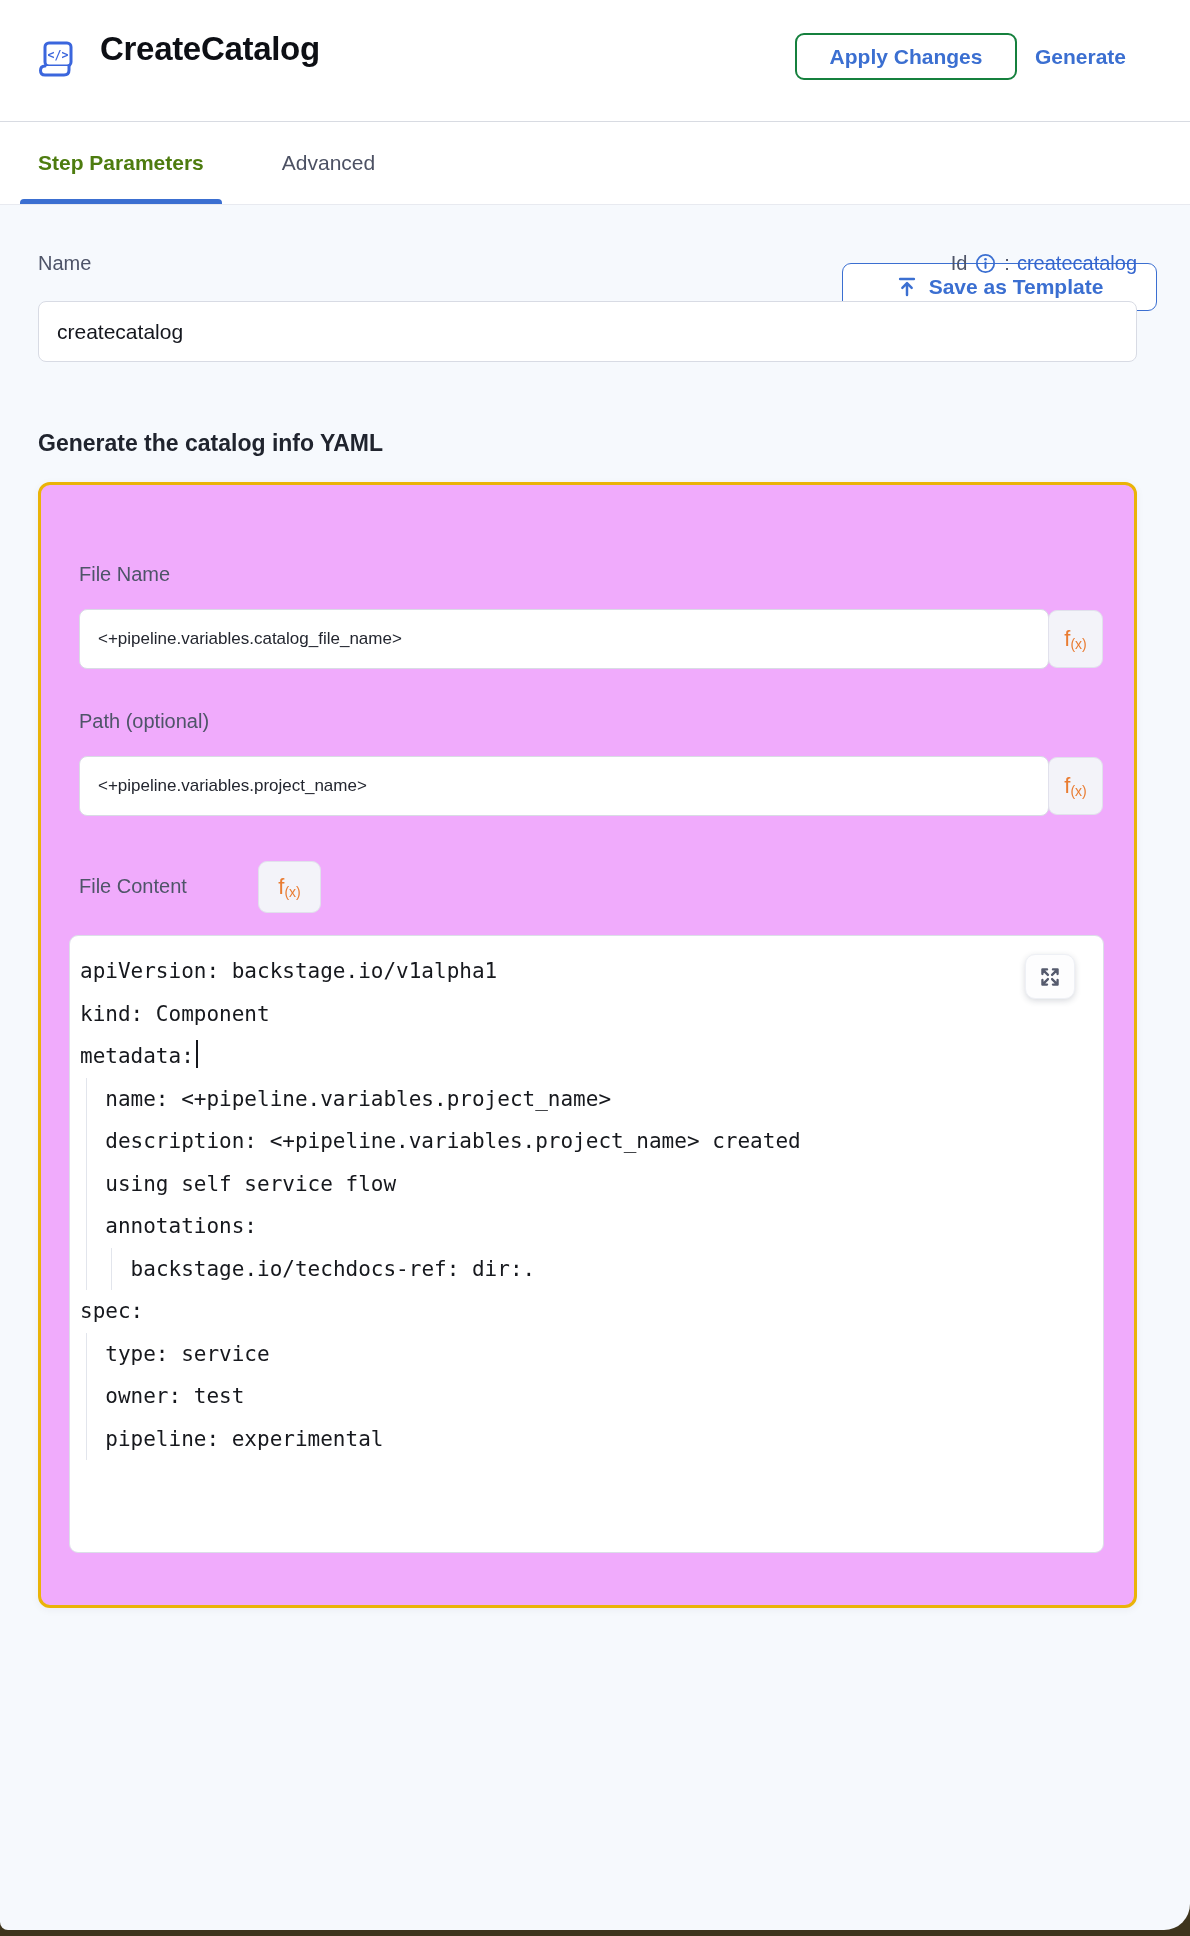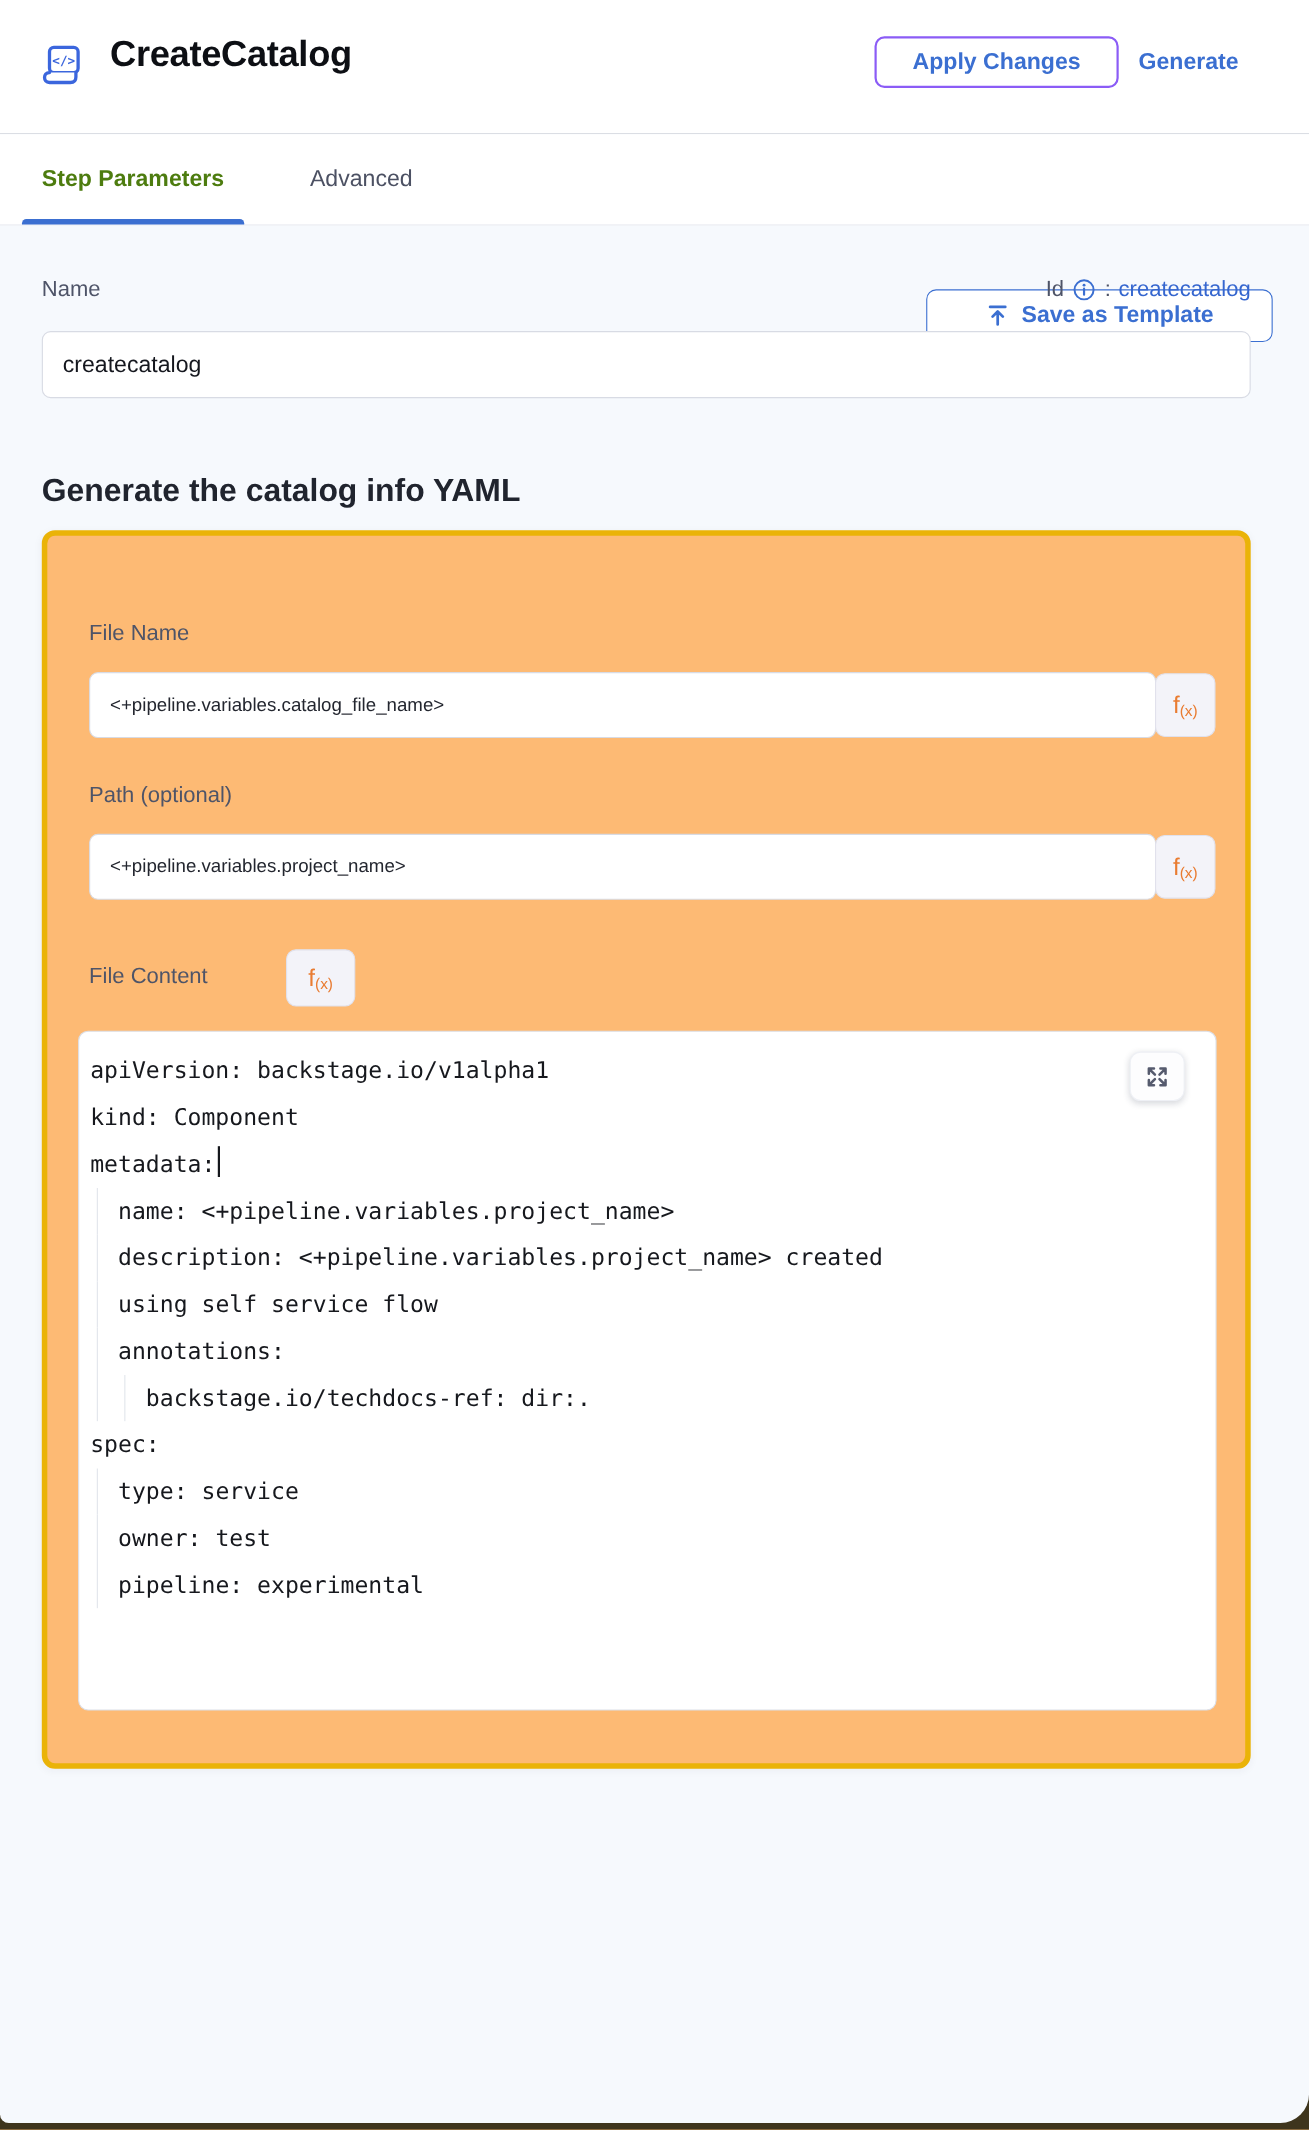--- a/index.html
+++ b/index.html
@@ -9,21 +9,21 @@
   .panel { position:absolute; top:0; left:0; width:1190px; height:1930px;
            background:#f6f9fd; border-radius:0 0 26px 8px; overflow:hidden; }
 
   
   .header { position:absolute; top:0; left:0; width:100%; height:122px; background:#ffffff;
             border-bottom:1px solid #d8dbe2; }
   .hdr-icon { position:absolute; left:38px; top:40px; width:40px; height:40px; }
   .hdr-title { position:absolute; left:100px; top:30px; font-size:33px; font-weight:700;
                color:#0d0f14; letter-spacing:-0.3px; }
   .btn-apply { position:absolute; left:795px; top:33px; width:222px; height:47px;
-               border:2px solid #8b5cf6; border-radius:9px; background:#ffffff;
+               border:2px solid #15803d; border-radius:9px; background:#ffffff;
                color:#3b6fd1; font-size:21px; font-weight:600; font-family:inherit;
                display:flex; align-items:center; justify-content:center; cursor:pointer; }
   .link-discard { position:absolute; left:1035px; top:45px; font-size:21px; font-weight:600;
                   color:#3b6fd1; cursor:pointer; }
 
   
   .tabbar { position:absolute; top:122px; left:0; width:100%; height:83px; background:#ffffff;
             border-bottom:1px solid #e8eaf0; }
   .tab-list { position:absolute; left:38px; top:0; height:100%; display:flex; gap:78px; align-items:center; }
   .tab { position:relative; height:100%; display:flex; align-items:center; font-size:21px;
@@ -42,24 +42,24 @@
   .id-row { position:absolute; top:252px; right:53px; display:flex; align-items:center; gap:7px;
             font-size:20px; }
   .id-row .id-word { color:#4e5468; font-weight:500; }
   .id-row .id-colon { color:#4e5468; }
   .id-row .id-value { color:#3566cf; font-weight:500; }
   .text-input { position:absolute; background:#ffffff; border:1px solid #d8dbe4; border-radius:8px;
                 font-size:21px; color:#15171e; font-family:inherit; padding:0 18px; outline:none; }
   .name-input { left:38px; top:301px; width:1099px; height:61px; }
 
   
-  .section-heading { position:absolute; left:38px; top:430px; font-size:29px; font-weight:600;
+  .section-heading { position:absolute; left:38px; top:430px; font-size:23px; font-weight:600;
                      color:#20242e; }
-  .card { position:absolute; left:38px; top:482px; width:1099px; height:1126px; background:#fdba74;
-          border:5px solid #eab308; border-radius:12px;
+  .card { position:absolute; left:38px; top:482px; width:1099px; height:1126px; background:#f0abfc;
+          border:3px solid #eab308; border-radius:12px;
           box-shadow:0 2px 8px rgba(30,40,60,0.05); }
   .card .f-label { position:absolute; left:38px; font-size:20px; font-weight:500; color:#4e5468; }
   .fl-filename { top:78px; }
   .fl-path     { top:225px; }
   .fl-content  { top:390px; font-weight:600; color:#42485c; }
   .card .f-input { position:absolute; left:38px; width:970px; height:60px; background:#fff;
                    border:1px solid #d8dbe4; border-radius:8px; font-size:17px; color:#23262f;
                    font-family:inherit; padding:0 18px; outline:none; }
   .fi-filename { top:124px; }
   .fi-path     { top:271px; }

